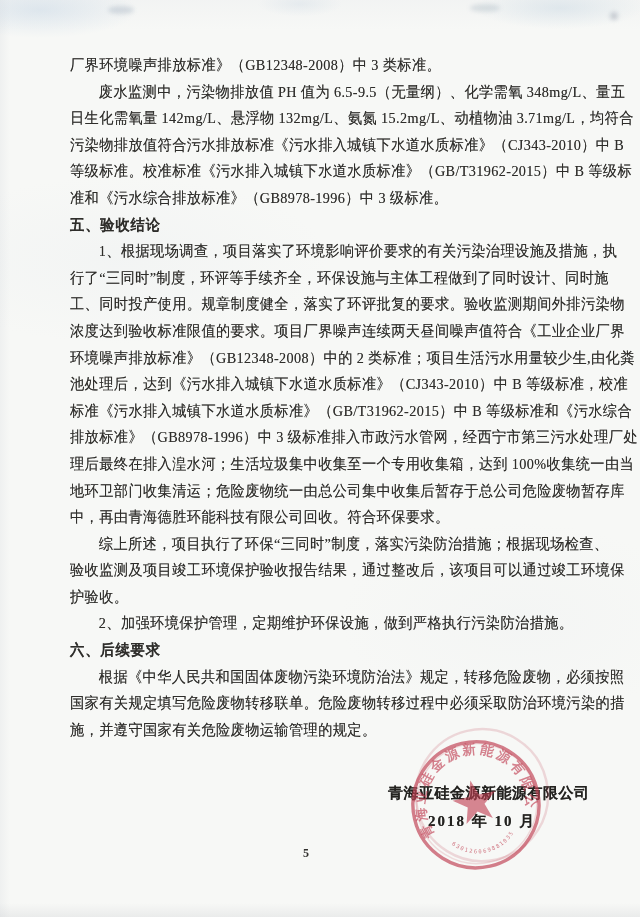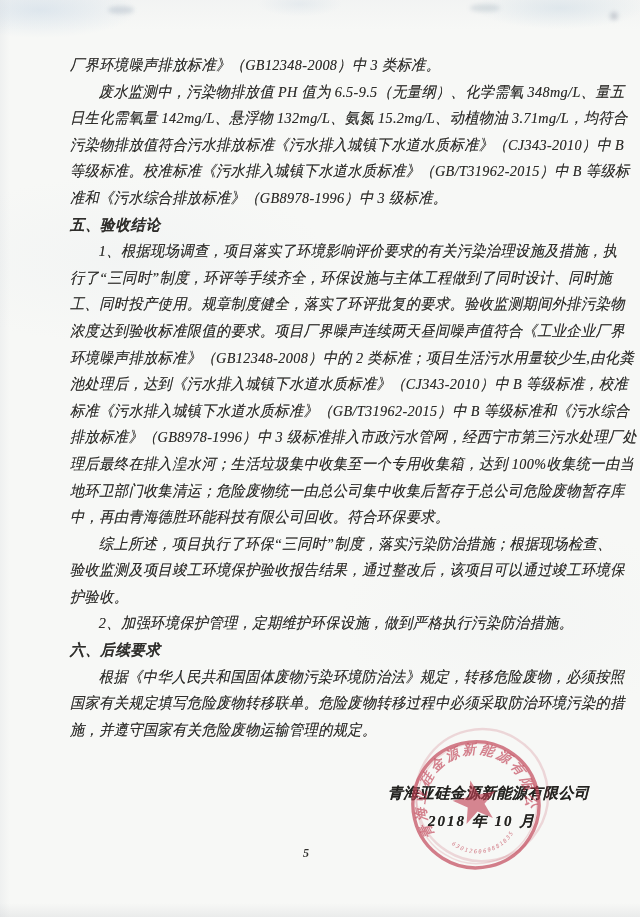--- a/index.html
+++ b/index.html
@@ -12,21 +12,20 @@
       radial-gradient(ellipse 140px 40px at 40px 10px, rgba(170,195,220,.30), transparent 70%),
       radial-gradient(ellipse 120px 30px at 560px 8px, rgba(170,195,215,.28), transparent 70%),
       radial-gradient(ellipse 60px 18px at 300px 4px, rgba(175,195,215,.20), transparent 70%),
       radial-gradient(ellipse 300px 120px at 120px 260px, rgba(210,218,228,.12), transparent 70%),
       radial-gradient(ellipse 260px 140px at 520px 620px, rgba(214,220,228,.10), transparent 70%),
       linear-gradient(to bottom, rgba(220,224,230,.18) 0, transparent 30px),
       linear-gradient(to top, rgba(188,190,196,.22) 0, transparent 14px),
       linear-gradient(to right, rgba(200,205,212,.18) 0, transparent 10px),
       #f7f8f6;
     color:#2d2c29;
-    font-style:italic;
   }
   .doc-text{
     position:absolute;left:70px;top:52px;width:540px;
     transform:scaleX(0.93);transform-origin:0 0;
   }
   .line{
     display:block;white-space:nowrap;
     height:26.6px;line-height:26.6px;
     font-size:15.3px;letter-spacing:.4px;
     color:#2e2d2a;

